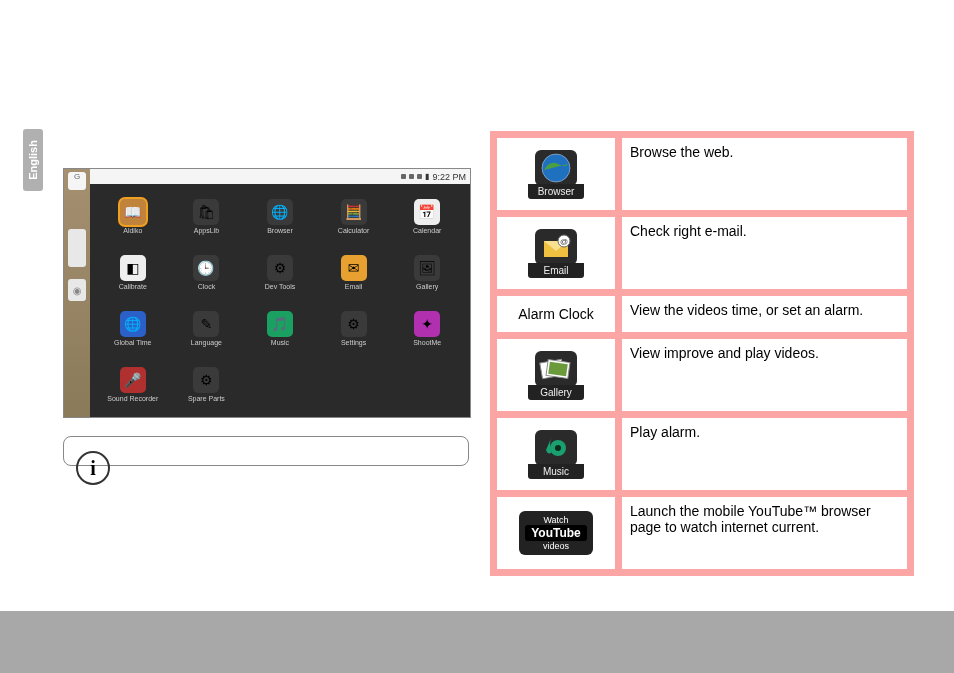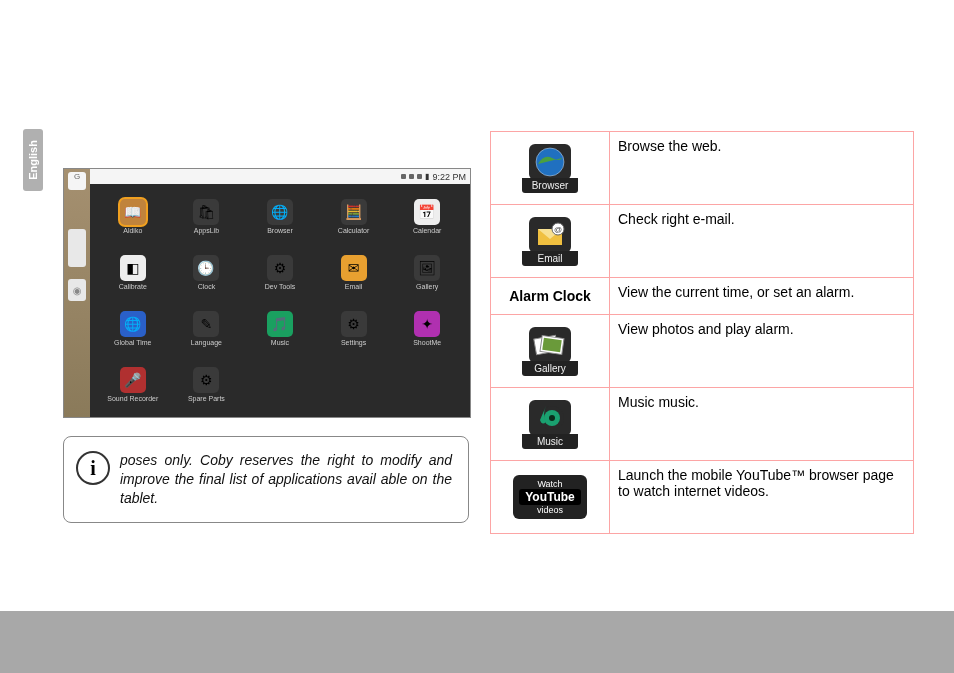--- a/index.html
+++ b/index.html
@@ -165,21 +165,21 @@
 
 
 .app-table {
   position: absolute;
   left: 490px;
   top: 131px;
   width: 424px;
   border-collapse: collapse;
 }
 .app-table td {
-  border: 1px solid #fca5a5;
+  border: 7px solid #fca5a5;
   vertical-align: top;
   padding: 6px 8px;
   font-size: 14px;
 }
 .app-table .icon-cell {
   width: 110px;
   text-align: center;
   vertical-align: middle;
   padding: 6px 4px;
 }
@@ -310,21 +310,20 @@
         <div class="app-item">
           <div class="app-icon" style="background: rgb(58, 58, 58);">⚙</div>
           <div class="app-label">Spare Parts</div>
         </div>
       </div>
   </div>
 </div>
 
 <div class="info-box">
   <div class="info-icon">i</div>
-  <div class="info-text">poses only. Coby reserves the right to modify and improve the final list of applications avail able on the tablet.</div>
 </div>
 
 <table class="app-table">
   <tbody id="table-body">
       <tr>
         <td class="icon-cell" style="height: 60px;"><div class="tab-icon">
             <div class="ic" style="background: rgb(42, 42, 42);">
               <svg width="40" height="36" viewBox="0 0 40 36">
                 <circle cx="20" cy="18" r="14" fill="#2070c0"></circle>
                 <path d="M8 20 Q14 10 22 14 Q30 18 32 14" fill="#4aa040"></path>
@@ -343,50 +342,50 @@
                 <path d="M8 12 L20 22 L32 12" fill="#f8e090"></path>
                 <circle cx="28" cy="12" r="6" fill="#fff" stroke="#666"></circle>
                 <text x="28" y="15" font-size="8" text-anchor="middle" fill="#444">@</text>
               </svg>
             </div>
             <div class="lbl">Email</div>
           </div></td>
         <td>Check right e-mail.</td>
       </tr>
       <tr>
-        <td class="icon-cell" style="font-size: 14px; color: rgb(0, 0, 0); height: 24px; font-weight: bold;">Alarm Clock</td>
-        <td>View the current time, or set an alarm.</td>
+        <td class="icon-cell" style="font-size: 14px; color: rgb(0, 0, 0); height: 24px;">Alarm Clock</td>
+        <td>View the videos time, or set an alarm.</td>
       </tr>
       <tr>
         <td class="icon-cell" style="height: 60px;"><div class="tab-icon">
             <div class="ic" style="background: rgb(42, 42, 42);">
               <svg width="42" height="36" viewBox="0 0 42 36">
                 <rect x="6" y="10" width="22" height="16" fill="#fff" stroke="#888" transform="rotate(-10 17 18)"></rect>
                 <rect x="12" y="10" width="22" height="16" fill="#fff" stroke="#888" transform="rotate(8 23 18)"></rect>
                 <rect x="14" y="12" width="18" height="12" fill="#6a9a3a" transform="rotate(8 23 18)"></rect>
               </svg>
             </div>
             <div class="lbl">Gallery</div>
           </div></td>
-        <td>View photos and play alarm.</td>
+        <td>View improve and play videos.</td>
       </tr>
       <tr>
         <td class="icon-cell" style="height: 60px;"><div class="tab-icon">
             <div class="ic" style="background: rgb(42, 42, 42);">
               <svg width="40" height="36" viewBox="0 0 40 36">
                 <circle cx="22" cy="18" r="12" fill="#2a2a2a"></circle>
                 <circle cx="22" cy="18" r="8" fill="#1aa070"></circle>
                 <path d="M16 6 Q12 14 16 22 Q12 26 10 20" fill="#1aa070"></path>
                 <circle cx="22" cy="18" r="3" fill="#0a2a1a"></circle>
               </svg>
             </div>
             <div class="lbl">Music</div>
           </div></td>
-        <td>Music music.</td>
+        <td>Play alarm.</td>
       </tr>
       <tr>
         <td class="icon-cell" style="height: 60px;"><div style="display: inline-block; background: rgb(34, 34, 34); border-radius: 6px; padding: 4px 6px; width: 62px;"><div style="color: rgb(255, 255, 255); font-size: 9px;">Watch</div><div style="color: rgb(255, 255, 255); font-size: 12px; font-weight: bold; background: rgb(0, 0, 0); border-radius: 3px; padding: 1px 2px;">YouTube</div><div style="color: rgb(255, 255, 255); font-size: 9px;">videos</div></div></td>
-        <td>Launch the mobile YouTube™ browser page to watch internet videos.</td>
+        <td>Launch the mobile YouTube™ browser page to watch internet current.</td>
       </tr>
     </tbody>
 </table>
 
 <div class="bottom-bar"></div>
 
 </body></html>

